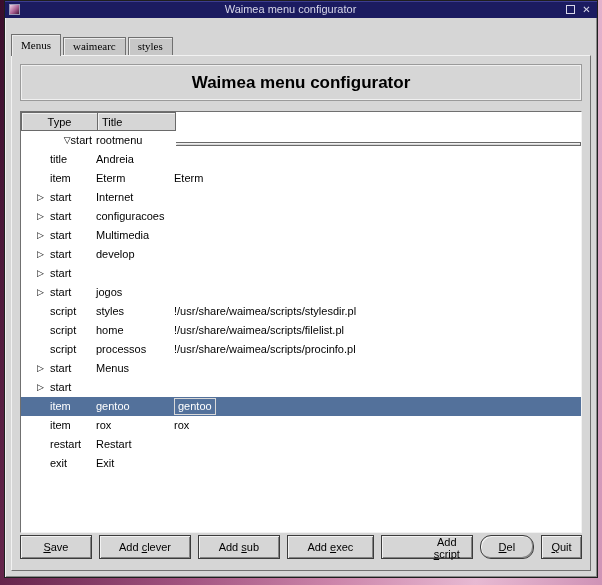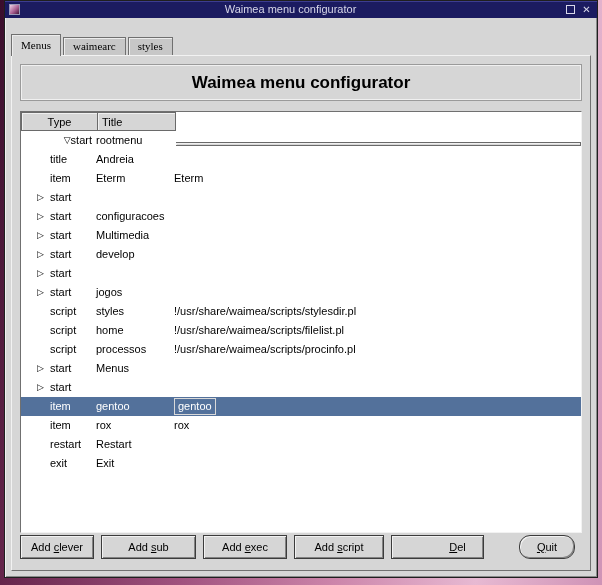--- a/index.html
+++ b/index.html
@@ -141,20 +141,21 @@
             <div class="cell c-title">Andreia</div>
             <div class="cell c-cmd"></div>
           </div>
           <div class="tree-row">
             <div class="cell c-type" style="padding-left: 16px;"><span class="expander"></span><span>item</span></div>
             <div class="cell c-title">Eterm</div>
             <div class="cell c-cmd">Eterm</div>
           </div>
           <div class="tree-row">
             <div class="cell c-type" style="padding-left: 16px;"><span class="expander">▷</span><span>start</span></div>
+            <div class="cell c-title">Internet</div>
             <div class="cell c-cmd"></div>
           </div>
           <div class="tree-row">
             <div class="cell c-type" style="padding-left: 16px;"><span class="expander">▷</span><span>start</span></div>
             <div class="cell c-title">configuracoes</div>
             <div class="cell c-cmd"></div>
           </div>
           <div class="tree-row">
             <div class="cell c-type" style="padding-left: 16px;"><span class="expander">▷</span><span>start</span></div>
             <div class="cell c-title">Multimedia</div>
@@ -215,20 +216,21 @@
           </div>
           <div class="tree-row">
             <div class="cell c-type" style="padding-left: 16px;"><span class="expander"></span><span>exit</span></div>
             <div class="cell c-title">Exit</div>
             <div class="cell c-cmd"></div>
           </div>
         </div>
     </div>
 
     <div class="button-row" id="button-row">
+        <button class="btn"><u>S</u>ave</button>
         <button class="btn">Add <u>c</u>lever</button>
         <button class="btn">Add <u>s</u>ub</button>
         <button class="btn">Add <u>e</u>xec</button>
         <button class="btn">Add <u>s</u>cript</button>
         <button class="btn"><u>D</u>el</button>
         <button class="btn"><u>Q</u>uit</button>
       </div>
 
   </div>
 </div>

